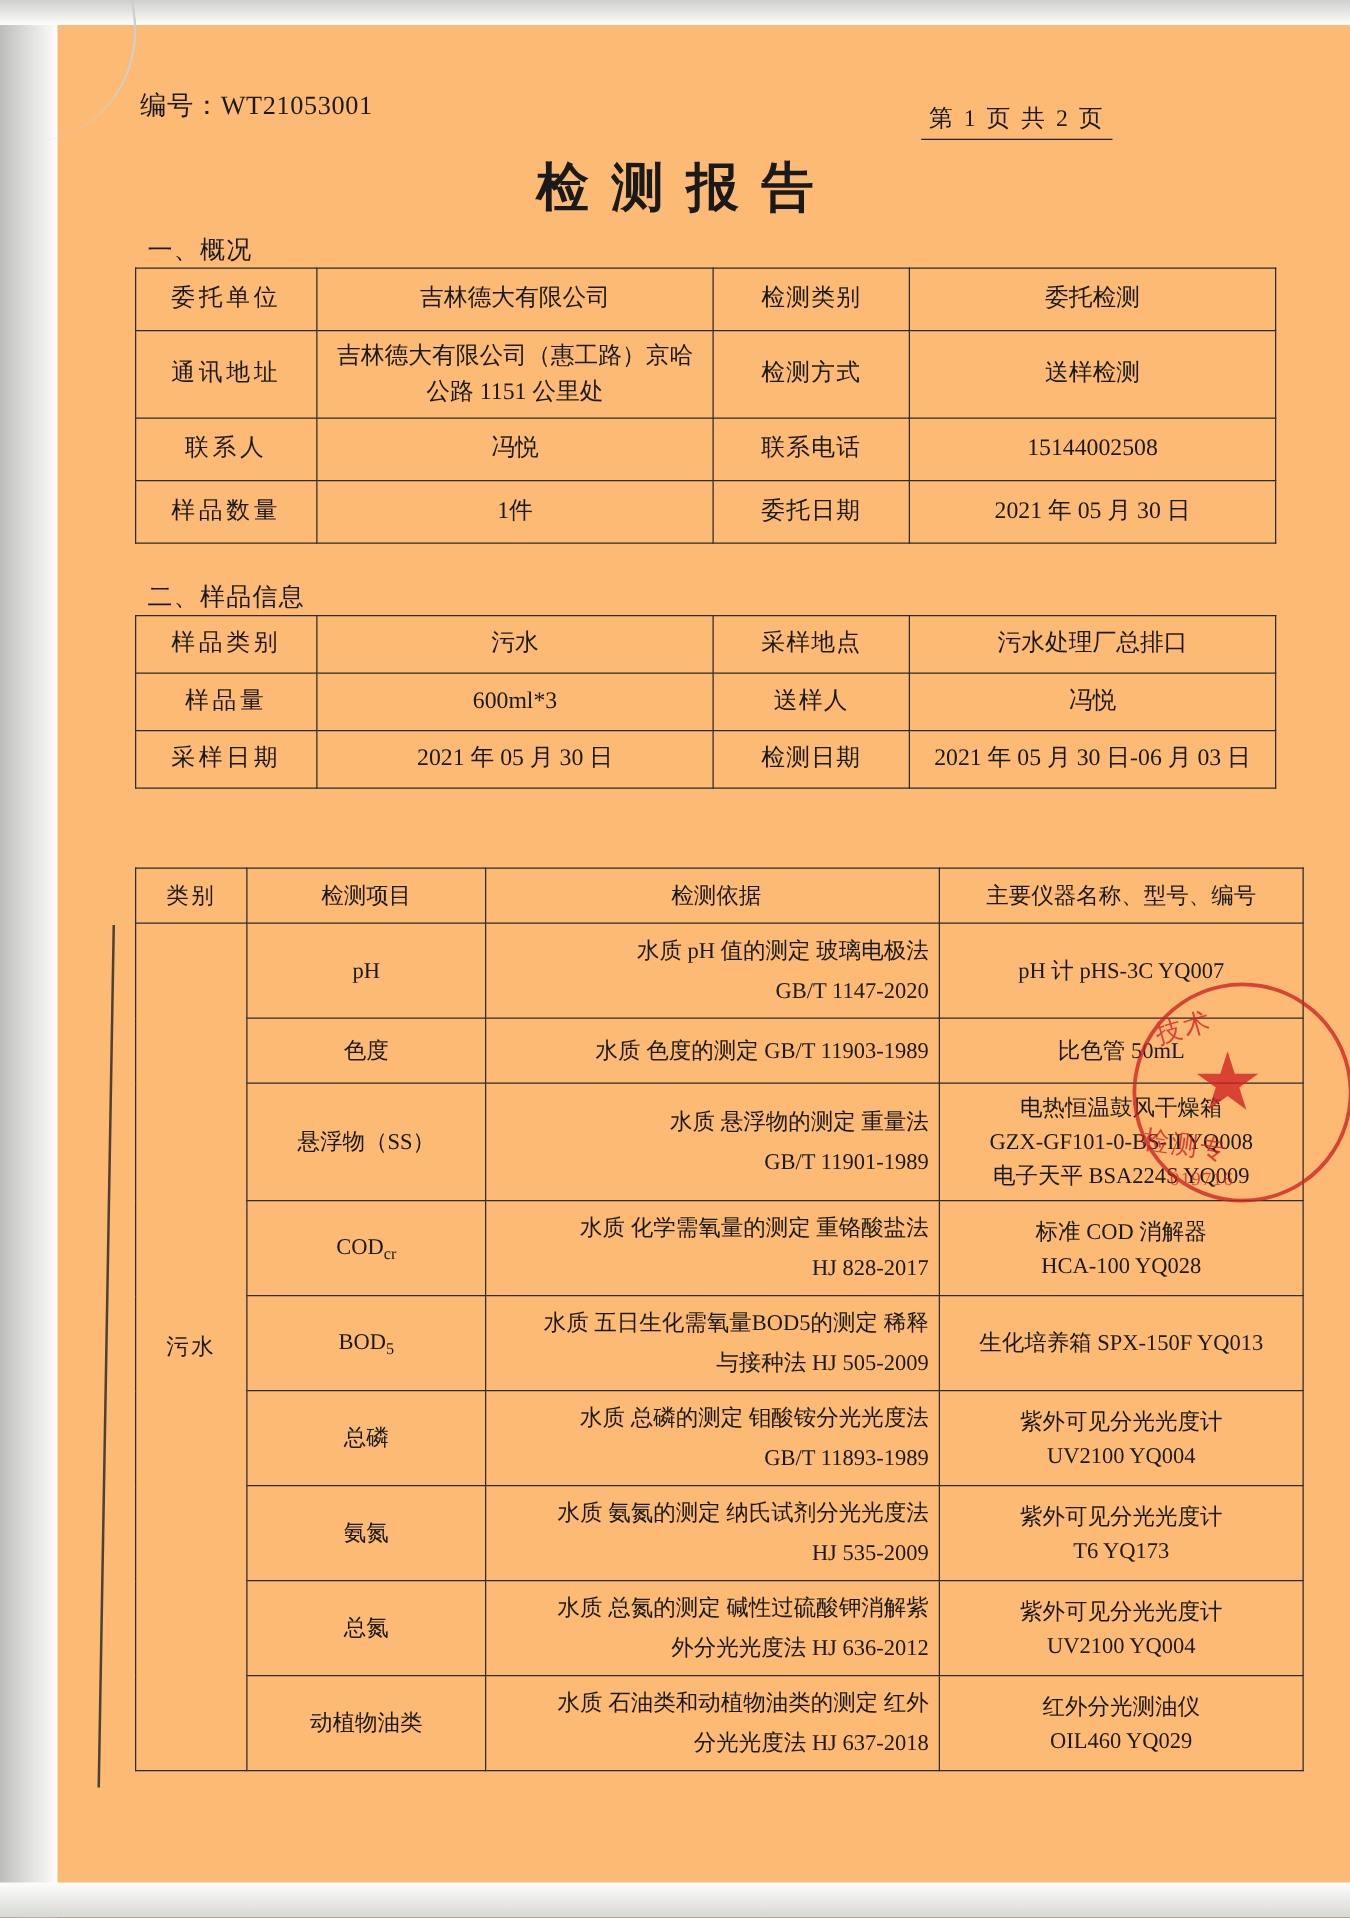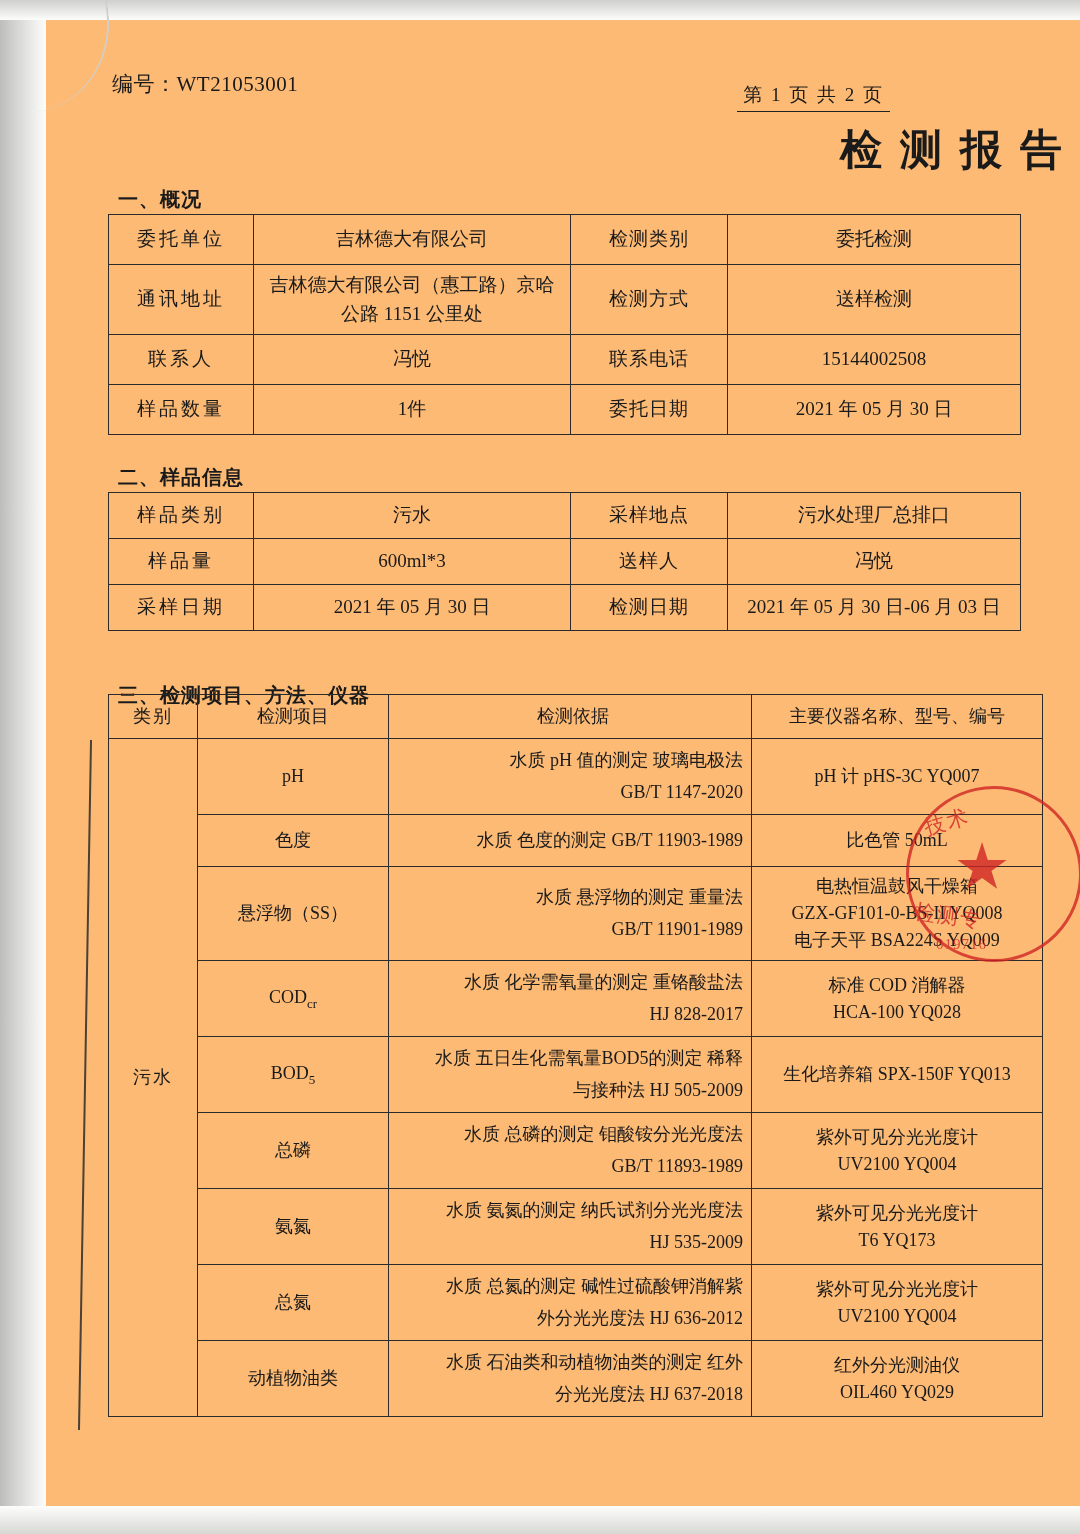--- a/index.html
+++ b/index.html
@@ -59,31 +59,31 @@
     right: 190px; top: 82px;
     font-size: 19px;
     border-bottom: 1.5px solid #222;
     padding: 0 6px 3px 6px;
     letter-spacing: 2px;
     margin-left: 12px;
   }
   .title {
     position: absolute;
     left: 0; right: 0; top: 122px;
-    text-align: right;
+    text-align: center;
     font-size: 42px;
     font-weight: bold;
     letter-spacing: 18px;
     text-indent: 18px;
   }
 
   .section-head {
     position: absolute;
     font-size: 20px;
-    font-weight: bold;
+    font-weight: normal;
     letter-spacing: 1px;
   }
   .s1 { left: 118px; top: 186px; }
   .s2 { left: 118px; top: 464px; }
   .s3 { left: 118px; top: 682px; }
 
   table {
     position: absolute;
     border-collapse: collapse;
     table-layout: fixed;
@@ -253,21 +253,20 @@
     </tr>
     <tr>
       <td class="lbl">采样日期</td>
       <td class="v1">2021 年 05 月 30 日</td>
       <td class="lbl2">检测日期</td>
       <td class="v2">2021 年 05 月 30 日-06 月 03 日</td>
     </tr>
   </tbody>
     </table>
 
-  <div class="section-head s3">三、检测项目、方法、仪器</div>
   <table id="tbl-items">
     <tbody>
         <tr class="hdr">
       <td class="c-cat">类别</td>
       <td class="c-item">检测项目</td>
       <td class="c-basis" style="text-align:center">检测依据</td>
       <td class="c-instr">主要仪器名称、型号、编号</td>
     </tr>
 
     <tr style="height:72px">

